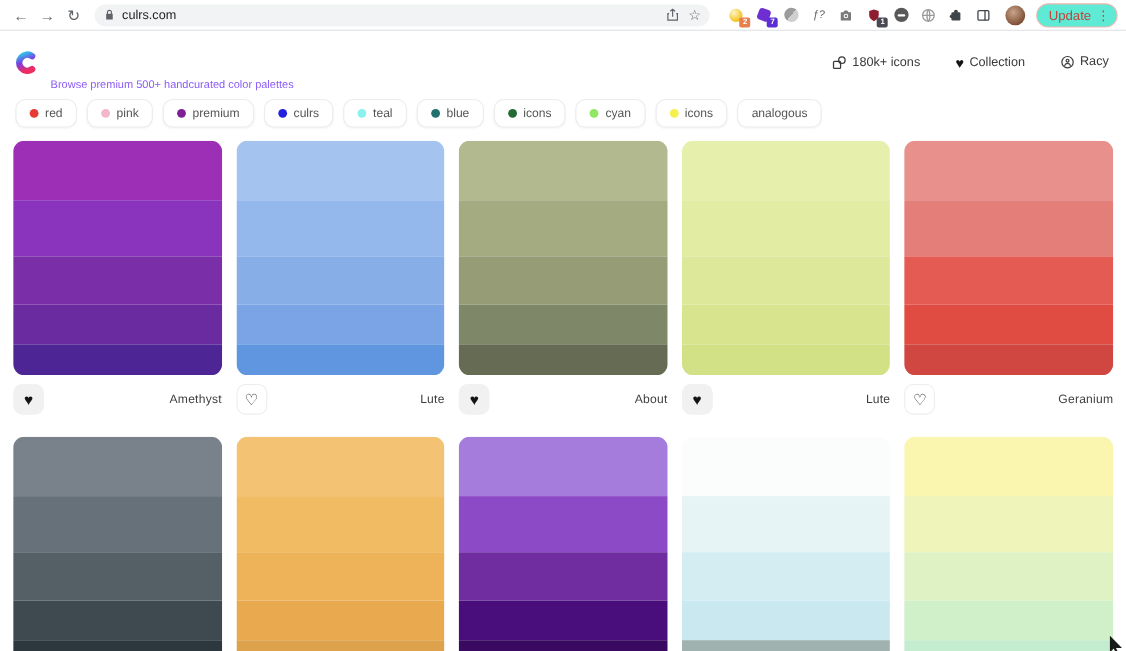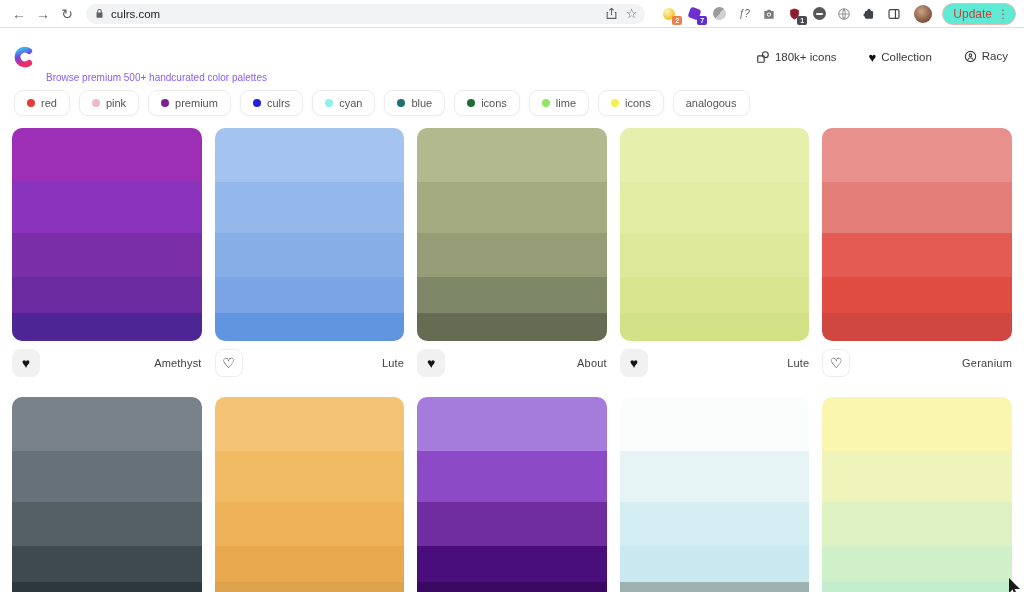--- a/index.html
+++ b/index.html
@@ -206,33 +206,33 @@
     <div class="pill">
       <span class="dot" style="background: rgb(126, 31, 150);"></span>
       <span class="pill-label">premium</span>
     </div>
     <div class="pill">
       <span class="dot" style="background: rgb(36, 32, 224);"></span>
       <span class="pill-label">culrs</span>
     </div>
     <div class="pill">
       <span class="dot" style="background: rgb(139, 240, 238);"></span>
-      <span class="pill-label">cyan</span>
+      <span class="pill-label">teal</span>
     </div>
     <div class="pill">
       <span class="dot" style="background: rgb(32, 112, 110);"></span>
       <span class="pill-label">blue</span>
     </div>
     <div class="pill">
       <span class="dot" style="background: rgb(34, 107, 53);"></span>
       <span class="pill-label">icons</span>
     </div>
     <div class="pill">
       <span class="dot" style="background: rgb(143, 231, 99);"></span>
-      <span class="pill-label">lime</span>
+      <span class="pill-label">cyan</span>
     </div>
     <div class="pill">
       <span class="dot" style="background: rgb(245, 240, 78);"></span>
       <span class="pill-label">icons</span>
     </div>
     <div class="pill">
       <span class="pill-label">analogous</span>
     </div>
   </div>
 

